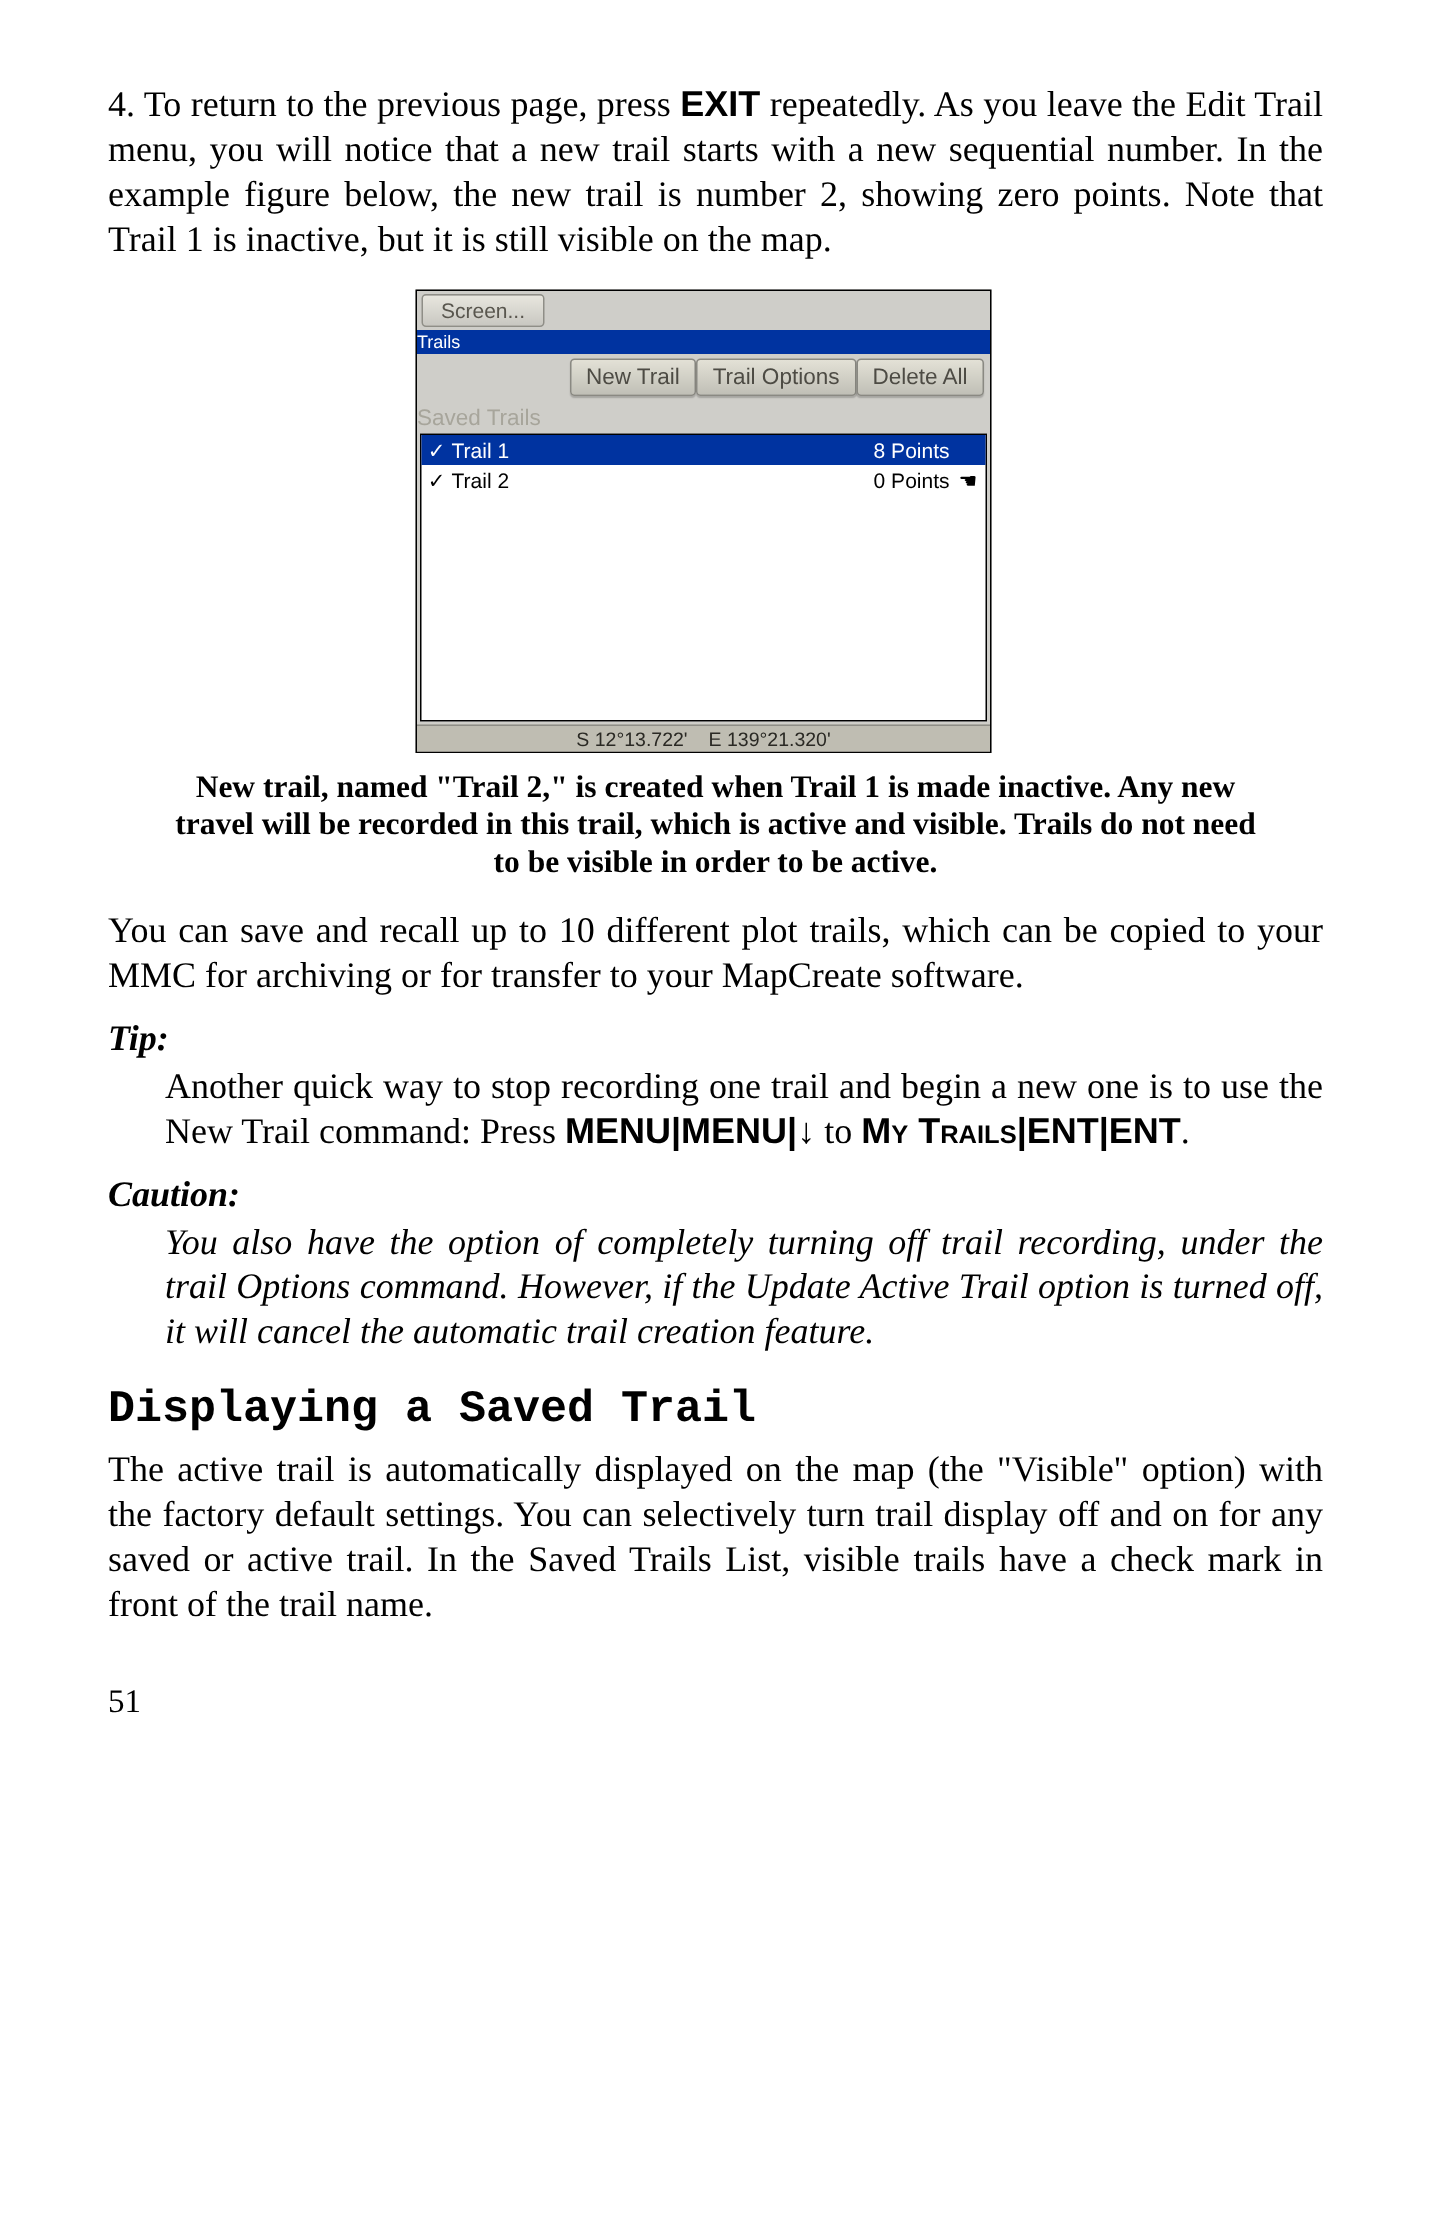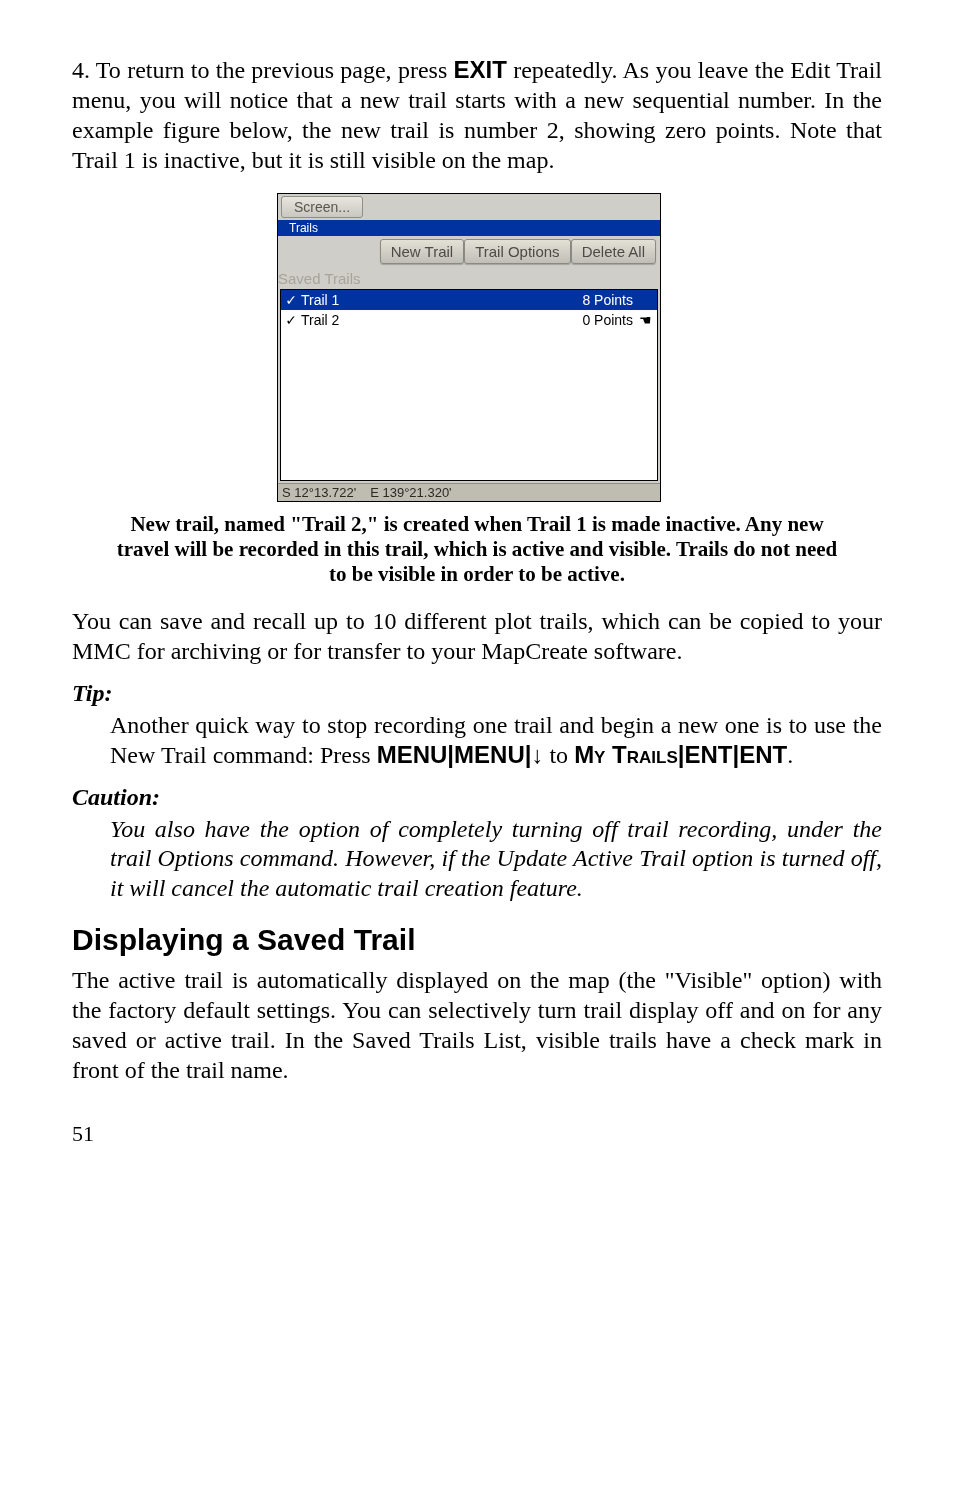--- a/index.html
+++ b/index.html
@@ -42,21 +42,21 @@
     text-align: justify;
     font-size: 24px;
     line-height: 1.22;
   }
   .cmd {
     font-family: Arial, Helvetica, sans-serif;
     font-weight: bold;
   }
   .sc { font-variant: small-caps; }
   .section {
-    font-family: Liberation Sans, sans-serif;
+    font-family: Liberation Mono, monospace;
     font-weight: bold;
     font-size: 30px;
     margin: 20px 0 8px 0;
   }
   .caution-body {
     font-style: italic;
   }
   .pagenum {
     text-align: left;
     font-size: 22px;
@@ -80,21 +80,21 @@
     border-radius: 3px;
     padding: 2px 12px;
     margin: 2px 3px;
     font-size: 14px;
     white-space: nowrap;
   }
   .title-strip {
     background: #0033a0;
     color: #fff;
     font-size: 12px;
-    padding: 1px 11px;
+    padding: 1px 0;
   }
   .buttons-row {
     display: flex;
     justify-content: flex-end;
     padding: 3px 4px 6px 4px;
   }
   .btn2 {
     background: linear-gradient(#e3e1d6, #c0bfb6);
     color: #4d4b44;
     border: 1px solid #8a8982;
@@ -132,20 +132,21 @@
   .check { display: inline-block; width: 12px; text-align: center; }
   .arrow { display: inline-block; width: 14px; font-size: 14px; color: #000; }
   .footer-bar {
     background: #bfbdb2;
     color: #2a2924;
     font-size: 13px;
     padding: 1px 4px;
     display: flex;
     gap: 14px;
     border-top: 1px solid #8f8e87;
+    justify-content: center;
   }
 </style>
 </head>
 <body>
 
 <div class="para">
   <span>4. To return to the previous page, press </span><span class="cmd">EXIT</span><span> repeatedly. As you leave the Edit Trail menu, you will notice that a new trail starts with a new sequential number. In the example figure below, the new trail is number 2, showing zero points. Note that Trail 1 is inactive, but it is still visible on the map.</span>
 </div>
 
 <div class="figure-wrap">

